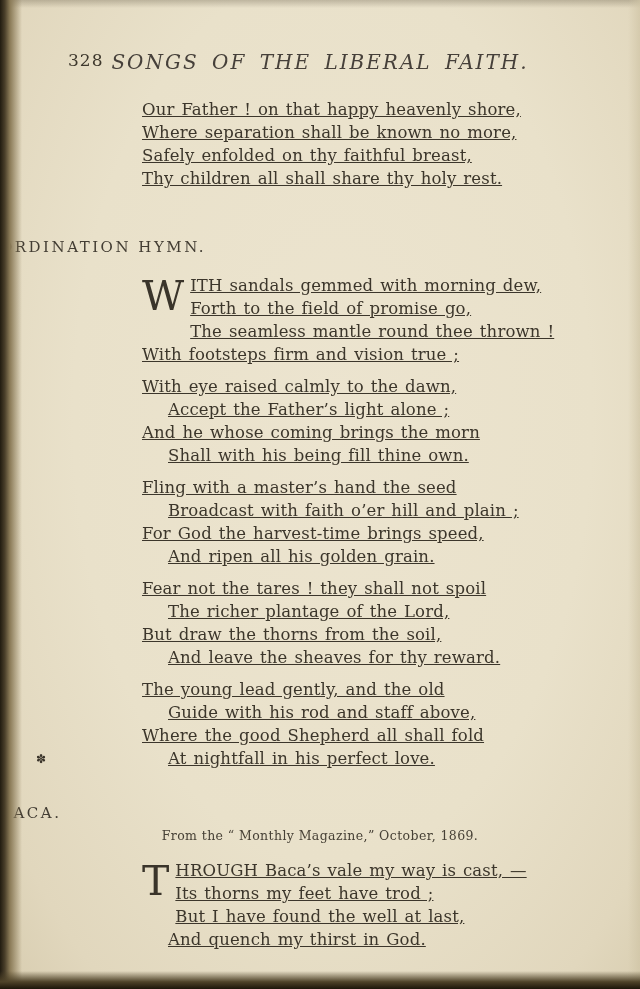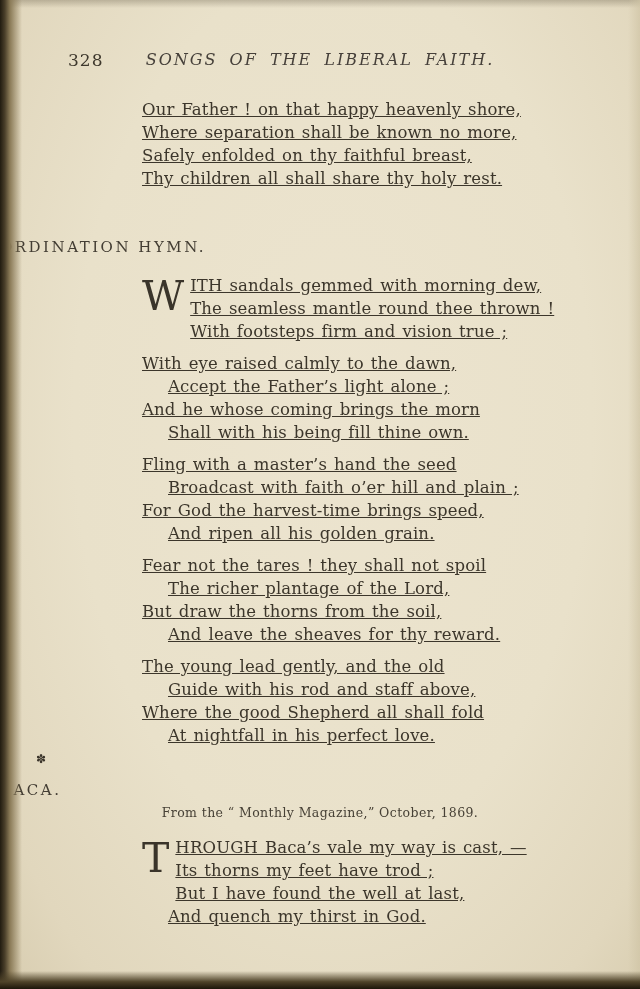--- a/index.html
+++ b/index.html
@@ -18,21 +18,21 @@
     background:linear-gradient(90deg,#211b10 0%,#4a3f2a 22%,#8a7a57 45%,rgba(138,122,87,0) 100%);}
   .edge-bottom{left:0;right:0;bottom:0;height:18px;
     background:linear-gradient(0deg,#1c1509 0%,#4f4329 40%,rgba(79,67,41,0) 100%);}
   .edge-right{right:0;top:0;bottom:0;width:12px;
     background:linear-gradient(270deg,#cfc4a5 0%,rgba(207,196,165,0) 100%);opacity:.7;}
   .edge-top{left:0;right:0;top:0;height:8px;
     background:linear-gradient(180deg,rgba(60,50,30,.25) 0%,rgba(60,50,30,0) 100%);}
 
   .header{position:relative;padding-top:50px;height:26px;}
   .page-num{position:absolute;left:68px;top:50px;font-size:17px;letter-spacing:1px;color:#3e382d;text-align:right;}
-  .running-title{text-align:center;font-style:italic;font-size:16px;
+  .running-title{text-align:center;font-style:italic;font-size:20px;
     letter-spacing:2px;word-spacing:5px;color:#46403a;}
 
   .line{font-size:16.5px;line-height:23px;letter-spacing:.15px;word-spacing:1.5px;white-space:nowrap;text-decoration:underline;}
   .in{padding-left:26px;}
 
   .stanza{margin:0;}
   .poem .stanza + .stanza{margin-top:9px;}
 
   .continuation{margin:22px 0 0 142px;}
   .poem{margin-left:142px;}
@@ -66,20 +66,21 @@
     <div class="line">Safely enfolded on thy faithful breast,</div>
     <div class="line">Thy children all shall share thy holy rest.</div>
   </div>
 
   <h2 class="section-title">ORDINATION HYMN.</h2>
 
   <div class="poem">
     <div class="stanza with-dropcap">
       <span class="dropcap">W</span>
       <div class="line">ITH sandals gemmed with morning dew,</div>
+      <div class="line">Forth to the field of promise go,</div>
       <div class="line in">The seamless mantle round thee thrown !</div>
       <div class="line">With footsteps firm and vision true ;</div>
     </div>
     <div class="stanza">
       <div class="line">With eye raised calmly to the dawn,</div>
       <div class="line in">Accept the Father’s light alone ;</div>
       <div class="line">And he whose coming brings the morn</div>
       <div class="line in">Shall with his being fill thine own.</div>
     </div>
     <div class="stanza">

